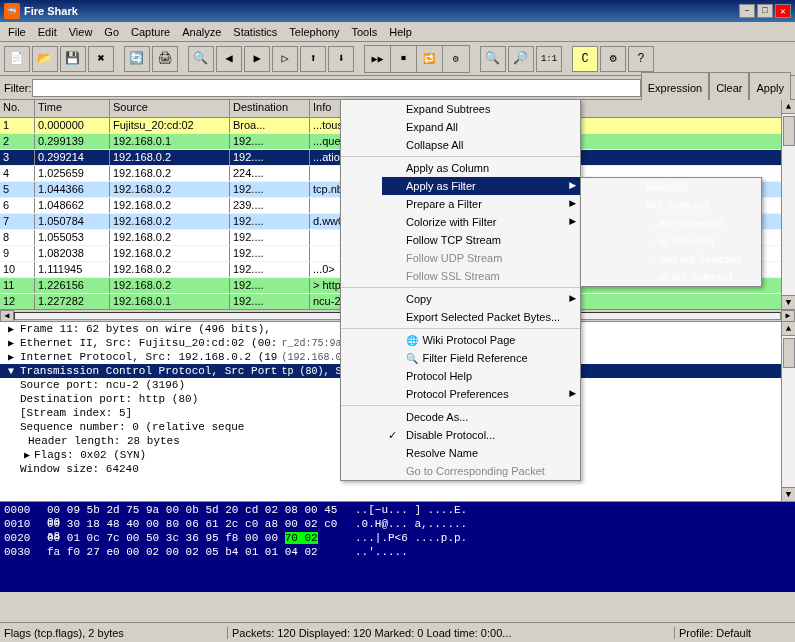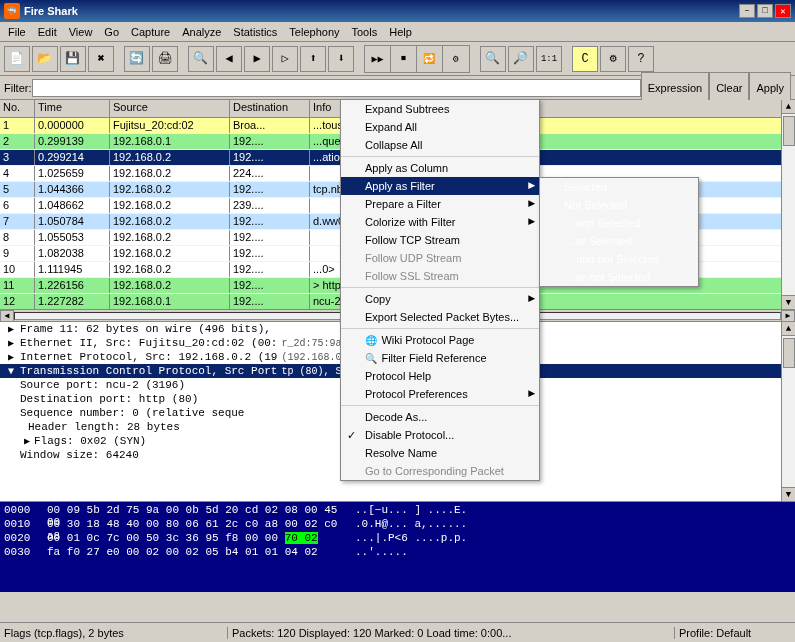--- a/index.html
+++ b/index.html
@@ -62,21 +62,21 @@
     .hex-ascii { color: white; }
     
     
     .status-bar { background: #d4d0c8; height: 20px; display: flex; align-items: center; border-top: 1px solid #888; font-size: 11px; font-family: Arial, sans-serif; }
     .status-left { flex: 1; padding: 0 4px; border-right: 1px solid #888; white-space: nowrap; overflow: hidden; }
     .status-mid { flex: 2; padding: 0 4px; border-right: 1px solid #888; white-space: nowrap; overflow: hidden; }
     .status-right { width: 120px; padding: 0 4px; }
     
     
     .context-menu { position: absolute; background: #f5f5f5; border: 1px solid #888; box-shadow: 2px 2px 4px rgba(0,0,0,0.3); z-index: 1000; min-width: 200px; }
-    .ctx-item { padding: 3px 20px 3px 24px; font-size: 11px; font-family: Arial, sans-serif; cursor: pointer; position: relative; white-space: nowrap; }
+    .ctx-item { padding: 3px 20px 3px 24px; font-size: 11px; font-family: Arial, sans-serif; cursor: pointer; position: relative; white-space: nowrap; margin-left: 41px; }
     .ctx-item.has-sub::after { content: '▶'; position: absolute; right: 4px; top: 3px; font-size: 9px; }
     .ctx-item.disabled { color: #888; cursor: default; }
     .ctx-separator { border-top: 1px solid #ccc; margin: 2px 0; }
     .ctx-item.checked::before { content: '✓'; position: absolute; left: 6px; font-size: 11px; }
     
     
     .submenu { position: absolute; left: 100%; top: 0; background: #f5f5f5; border: 1px solid #888; box-shadow: 2px 2px 4px rgba(0,0,0,0.3); z-index: 1001; min-width: 160px; }
     
     
     .ctx-item.active-sub { background: #0a246a; color: white; }
@@ -282,20 +282,23 @@
   <div class="detail-row selected" style="background:#0a246a;color:white;">
     <span class="tree-icon expand-icon" style="color:white;">▼</span>
     <span>Transmission Control Protocol, Src Port</span>
     <span style="font-size:10px; margin-left:4px;">tp (80), Seq: 0, Len: 0</span>
   </div>
   <div class="detail-row" style="padding-left:20px;">
     <span>Source port: ncu-2 (3196)</span>
   </div>
   <div class="detail-row" style="padding-left:20px;">
     <span>Destination port: http (80)</span>
+  </div>
+  <div class="detail-row" style="padding-left:20px;">
+    <span>[Stream index: 5]</span>
   </div>
   <div class="detail-row" style="padding-left:20px;">
     <span>Sequence number: 0    (relative seque</span>
   </div>
   <div class="detail-row" style="padding-left:28px;">
     <span>Header length: 28 bytes</span>
   </div>
   <div class="detail-row" style="padding-left:20px;">
     <span class="tree-icon">▶</span>
     <span>Flags: 0x02 (SYN)</span>

